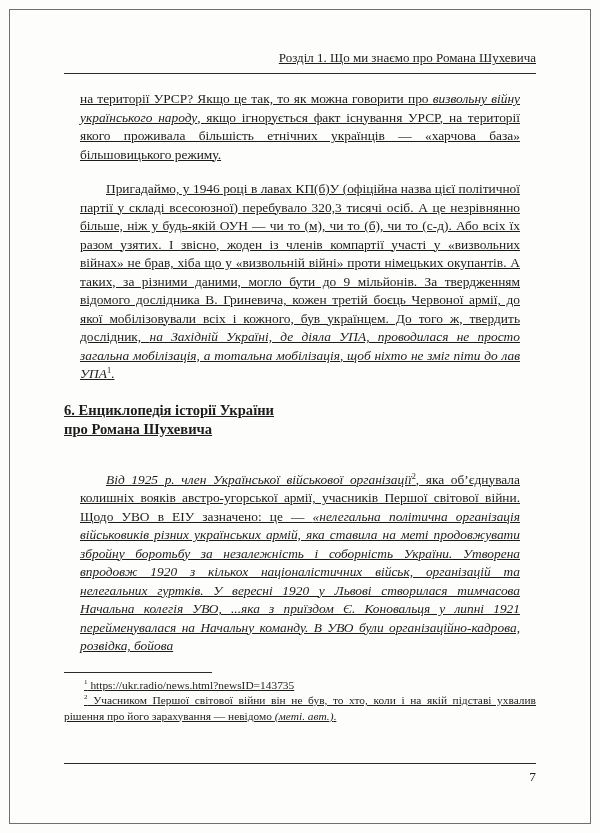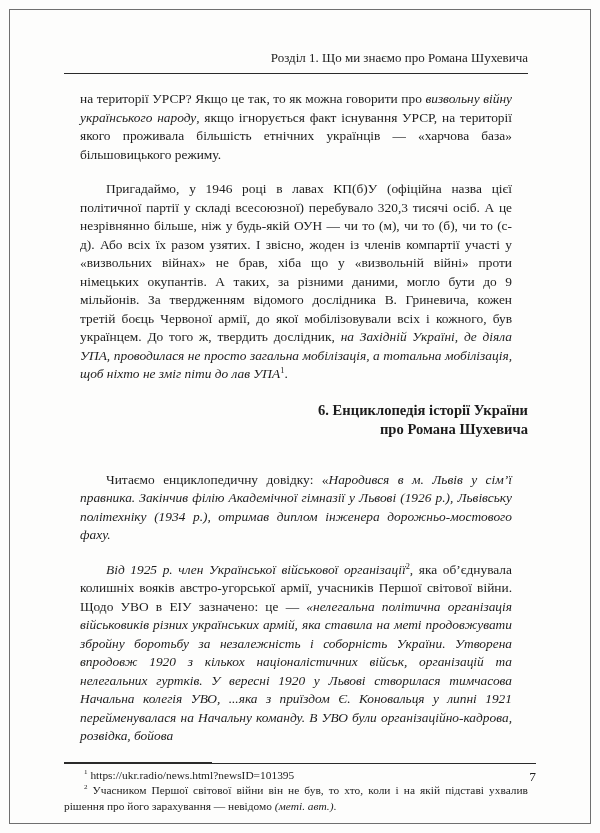--- a/index.html
+++ b/index.html
@@ -12,21 +12,21 @@
     color:#1c1c1c;
     overflow:hidden;
     box-sizing:border-box;
   }
   .frame{
     position:absolute;inset:9px;
     border:1.5px solid #6f6f6f;
     pointer-events:none;
   }
   .text-area{
-    position:absolute;left:64px;right:72px;top:50px;
+    position:absolute;left:64px;right:64px;top:50px;text-decoration:underline;
   }
   .running-head{
     text-align:right;
     font-size:13px;
     color:#222;
     padding-bottom:7px;
     border-bottom:1.2px solid #2a2a2a;
     margin:0 0 13px 0;
   }
   .body-text{margin:0;}
@@ -38,21 +38,21 @@
   }
   .para.indent{text-indent:26px;}
   .it{font-style:italic;}
   sup{
     font-size:0.62em;
     vertical-align:super;
     line-height:0;
   }
   .section-heading{
     margin:17px 0 32px 0;
-    text-align:right;
+    text-align:left;
     font-size:14.6px;
     font-weight:bold;
     line-height:19px;
   }
   .footnotes{
     margin-top:12px;
   }
   .footnote-rule{
     width:148px;
     border:0;
@@ -80,27 +80,26 @@
 <div class="page">
   <div class="frame"></div>
 
   <div class="text-area">
     <div class="running-head">Розділ 1. Що ми знаємо про Романа Шухевича</div>
 
     <div class="body-text">
         <p class="para"><span>на території УРСР? Якщо це так, то як можна говорити про </span><span class="it">визвольну війну українського народу</span><span>, якщо ігнорується факт існування УРСР, на території якого проживала більшість етнічних українців — «харчова база» більшовицького режиму.</span></p>
         <p class="para indent"><span>Пригадаймо, у 1946 році в лавах КП(б)У (офіційна назва цієї політичної партії у складі всесоюзної) перебувало 320,3 тисячі осіб. А це незрівнянно більше, ніж у будь-якій ОУН — чи то (м), чи то (б), чи то (с-д). Або всіх їх разом узятих. І звісно, жоден із членів компартії участі у «визвольних війнах» не брав, хіба що у «визвольній війні» проти німецьких окупантів. А таких, за різними даними, могло бути до 9 мільйонів. За твердженням відомого дослідника В. Гриневича, кожен третій боєць Червоної армії, до якої мобілізовували всіх і кожного, був українцем. До того ж, твердить дослідник, </span><span class="it">на Західній Україні, де діяла УПА, проводилася не просто загальна мобілізація, а тотальна мобілізація, щоб ніхто не зміг піти до лав УПА</span><sup>1</sup><span>.</span></p>
         <h2 class="section-heading">6. Енциклопедія історії України<br>про Романа Шухевича</h2>
-        <p class="para indent"><span>Читаємо енциклопедичну довідку: «</span><span class="it">Народився в м. Львів у сім’ї правника. Закінчив філію Академічної гімназії у Львові (1926 р.), Львівську політехніку (1934 р.), отримав диплом інженера дорожньо-мостового фаху.</span></p>
         <p class="para indent"><span class="it">Від 1925 р. член Української військової організації</span><sup>2</sup><span>, яка об’єднувала колишніх вояків австро-угорської армії, учасників Першої світової війни. Щодо УВО в ЕІУ зазначено: це — </span><span class="it">«нелегальна політична організація військовиків різних українських армій, яка ставила на меті продовжувати збройну боротьбу за незалежність і соборність України. Утворена впродовж 1920 з кількох націоналістичних військ, організацій та нелегальних гуртків. У вересні 1920 у Львові створилася тимчасова Начальна колегія УВО, ...яка з приїздом Є. Коновальця у липні 1921 перейменувалася на Начальну команду. В УВО були організаційно-кадрова, розвідка, бойова</span></p>
       </div>
 
     <div class="footnotes">
       <hr class="footnote-rule">
-    <p class="footnote"><sup>1</sup><span> https://ukr.radio/news.html?newsID=101395</span></p>
+    <p class="footnote"><sup>1</sup><span> https://ukr.radio/news.html?newsID=143735</span></p>
         <p class="footnote"><sup>2</sup><span> Учасником Першої світової війни він не був, то хто, коли і на якій підставі ухвалив рішення про його зарахування — невідомо </span><span class="it">(меті. авт.)</span><span>.</span></p>
       </div>
   </div>
 
   <div class="page-footer">
     <span>7</span>
   </div>
 </div>
 
 </body></html>

